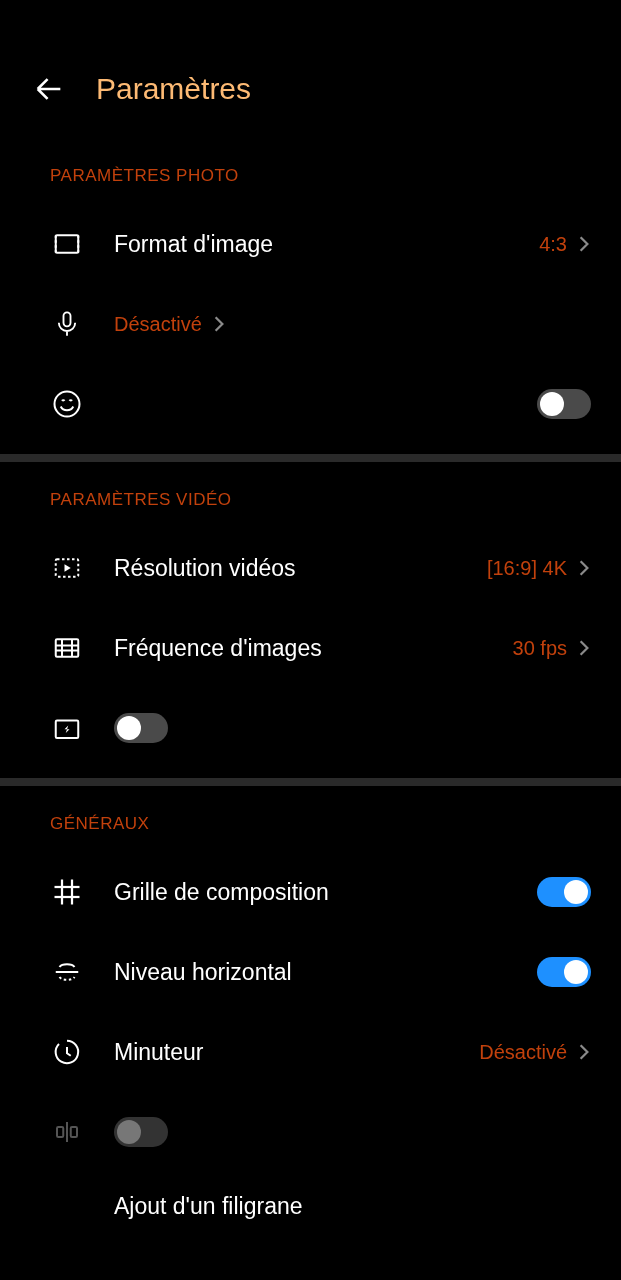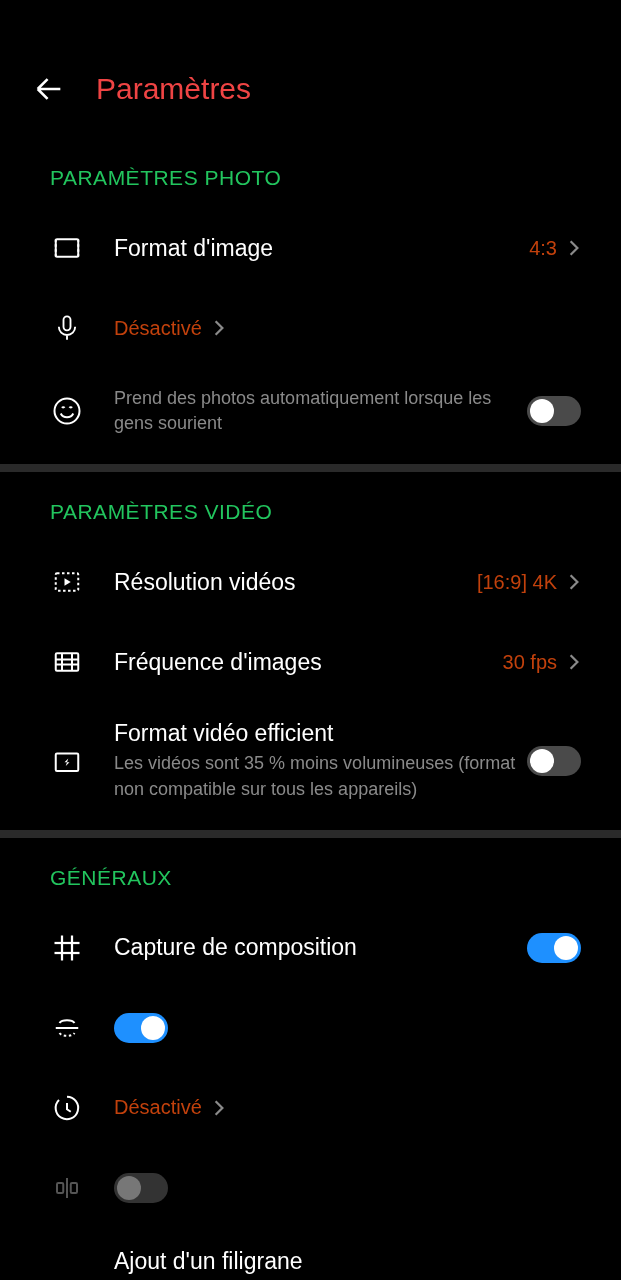--- a/index.html
+++ b/index.html
@@ -17,32 +17,32 @@
     padding: 70px 30px 30px 30px;
   }
   .back-arrow {
     width: 38px; height: 38px;
     display: flex; align-items: center; justify-content: center;
     margin-right: 28px;
   }
   .title {
     font-size: 30px;
     font-weight: 500;
-    color: #ef4444;
+    color: #fdba74;
   }
   .section-header {
     padding: 28px 50px 18px 50px;
-    font-size: 21px;
-    color: #22c55e;
+    font-size: 17px;
+    color: #c2410c;
     letter-spacing: 0.5px;
   }
   .row {
     display: flex;
     align-items: center;
-    padding: 18px 40px 18px 50px;
+    padding: 18px 30px 18px 50px;
     min-height: 80px;
   }
   .row .icon {
     width: 34px;
     display: flex; align-items: center; justify-content: center;
     margin-right: 30px;
     flex-shrink: 0;
   }
   .row .text {
     flex: 1;
@@ -148,21 +148,20 @@
 
 <div class="row">
   <div class="icon">
     <svg width="30" height="30" viewBox="0 0 24 24" fill="none" stroke="currentColor" stroke-width="1.6">
       <circle cx="12" cy="12" r="10"></circle>
       <path d="M7 14s1.5 3 5 3 5-3 5-3"></path>
       <path d="M8 9.5c.5-.8 1.5-.8 2 0M14 9.5c.5-.8 1.5-.8 2 0"></path>
     </svg>
   </div>
   <div class="text">
-    <div class="desc">Prend des photos automatiquement lorsque les gens sourient</div>
   </div>
   <div class="toggle off">
       <div class="knob"></div>
     </div>
 </div>
 
 <div class="divider"></div>
 
 <div class="section-header">PARAMÈTRES VIDÉO</div>
 
@@ -205,70 +204,72 @@
   </div>
 </div>
 
 <div class="row">
   <div class="icon">
     <svg width="30" height="30" viewBox="0 0 24 24" fill="none" stroke="currentColor" stroke-width="1.6">
       <rect x="3" y="6" width="18" height="14" rx="1"></rect>
       <path d="M13 10l-3 3h2l-1 3 3-3h-2l1-3z" fill="currentColor" stroke="none"></path>
     </svg>
   </div>
-  <div class="text">
-    <div class="label">Format vidéo efficient</div>
-    <div class="desc">Les vidéos sont 35 % moins volumineuses (format non compatible sur tous les appareils)</div>
-  </div>
   <div class="toggle off">
       <div class="knob"></div>
     </div>
 </div>
 
 <div class="divider"></div>
 
 <div class="section-header">GÉNÉRAUX</div>
 
 <div class="row">
   <div class="icon">
     <svg width="30" height="30" viewBox="0 0 24 24" fill="none" stroke="currentColor" stroke-width="1.8">
       <line x1="8" y1="2" x2="8" y2="22"></line>
         <line x1="16" y1="2" x2="16" y2="22"></line>
       <line x1="2" y1="8" x2="22" y2="8"></line>
         <line x1="2" y1="16" x2="22" y2="16"></line>
     </svg>
   </div>
   <div class="text">
-      <div class="label">Capture de composition</div>
+      <div class="label">Grille de composition</div>
     </div>
   <div class="toggle on">
       <div class="knob"></div>
     </div>
 </div>
 
 <div class="row">
   <div class="icon">
     <svg width="30" height="30" viewBox="0 0 24 24" fill="none" stroke="currentColor" stroke-width="1.6">
       <path d="M3 12h18"></path>
       <path d="M6 8c2-3 10-3 12 0"></path>
       <path d="M6 16c2 3 10 3 12 0" stroke-dasharray="2 2"></path>
     </svg>
   </div>
+  <div class="text">
+      <div class="label">Niveau horizontal</div>
+    </div>
   <div class="toggle on">
       <div class="knob"></div>
     </div>
 </div>
 
 <div class="row">
   <div class="icon">
     <svg width="30" height="30" viewBox="0 0 24 24" fill="none" stroke="currentColor" stroke-width="1.6">
       <path d="M12 3a9 9 0 1 1-6.4 2.6"></path>
       <path d="M12 8v5l3 2"></path>
     </svg>
   </div>
+  <div class="text">
+      <div class="label">Minuteur</div>
+    </div>
   <div class="value">Désactivé</div>
   <div class="chevron">
     <svg width="12" height="18" viewBox="0 0 10 16" fill="none" stroke="#8a8a8a" stroke-width="2">
         <path d="M2 2l6 6-6 6"></path>
       </svg>
   </div>
 </div>
 
 <div class="row disabled">
   <div class="icon">

